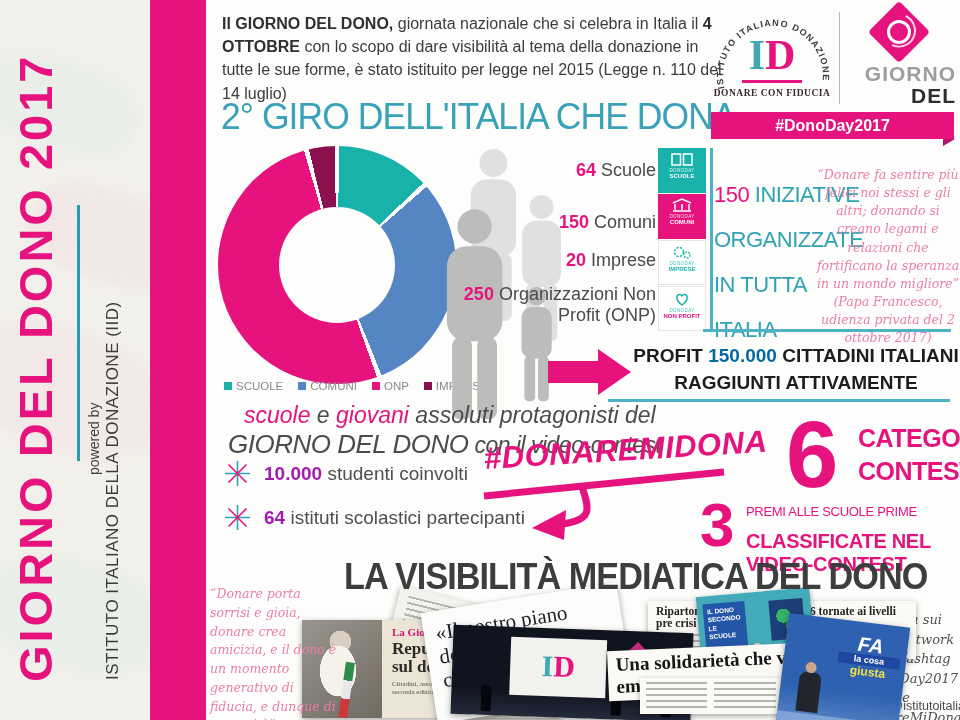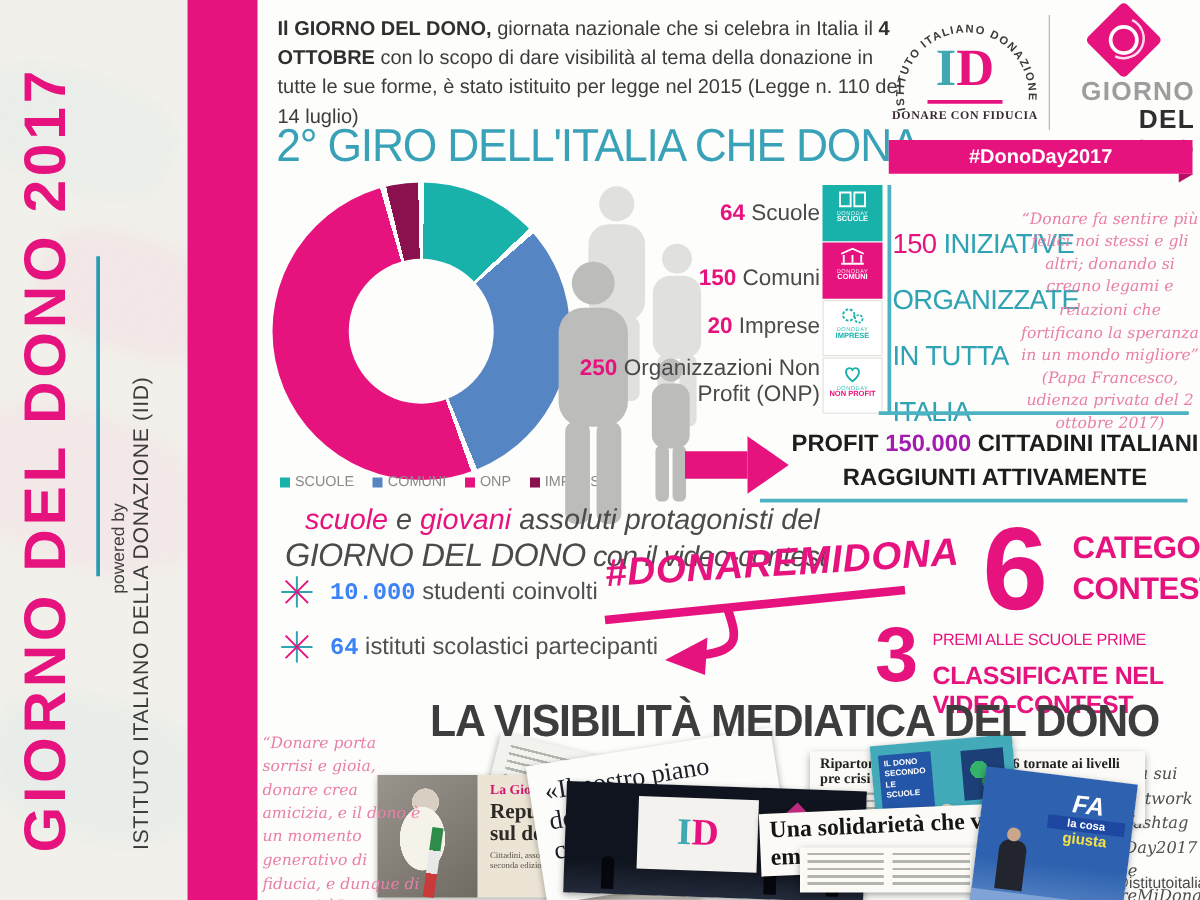--- a/index.html
+++ b/index.html
@@ -82,40 +82,40 @@
   #papa-quote { left:608px; top:166px; width:148px; text-align:center; font-family:"DejaVu Serif",serif; font-style:italic; font-size:12.5px; line-height:1.45; color:#e97fa9; }
 
   .teal-hr { height:3px; background:#4db3c4; }
   #hr-a { left:497px; top:329px; width:248px; }
   #hr-b { left:402px; top:399px; width:342px; }
 
   
   #big-arrow-body { left:342px; top:361px; width:50px; height:22px; background:#e6137f; }
   #big-arrow-head { left:392px; top:349px; width:0; height:0; border-top:23px solid transparent; border-bottom:23px solid transparent; border-left:33px solid #e6137f; }
   #circa { left:424px; top:343px; width:332px; text-align:center; font-size:19px; font-weight:700; color:#1d1d1d; line-height:1.4; }
-  #circa b { color:#a21caf; }
+  #circa b { color:#0369a1; }
 
   
   #protagonists { left:22px; top:402px; font-style:italic; color:#4b4b4b; }
   #protagonists .l1 { font-size:23px;margin-left:16px; }
   #protagonists .l2 { font-size:26px; letter-spacing:-.5px; }
   #protagonists .hl { color:#e6137f; }
 
   
   #donaremidona { left:278px; top:441px; font-size:31px; font-weight:800; font-style:italic; color:#e6137f; transform:rotate(-3.5deg); transform-origin:left center; letter-spacing:.5px; white-space:nowrap; }
   #hashtag-arrow { left:268px; top:462px; }
 
   
   #cat-num { left:580px; top:408px; font-size:94px; font-weight:600; color:#e6137f; line-height:1; }
   #cat-l1 { left:652px; top:424px; font-size:25px; font-weight:700; color:#e6137f; letter-spacing:-.5px; }
   #cat-l2 { left:652px; top:457px; font-size:25px; font-weight:700; color:#e6137f; letter-spacing:-.5px; }
 
   
   .bullet { left:18px; display:flex; align-items:center; gap:13px; font-size:19px; color:#4f4f4f; }
-  .bullet b { color:#3b82f6;font-family:Liberation Mono, monospace; }
+  .bullet b { color:#a21caf; }
   #bullet-0 { top:460px; } #bullet-1 { top:504px; } #bullet-2 { top:547px; }
 
   
   #premi-num { left:494px; top:494px; font-size:62px; font-weight:600; color:#e6137f; line-height:1; }
   #premi-l1 { left:540px; top:504px; font-size:13px; font-weight:400; color:#e6137f; letter-spacing:-.3px; }
   #premi-l2 { left:540px; top:530px; font-size:20px; font-weight:700; color:#e6137f; letter-spacing:-.3px; }
 
   
   #media-title { left:138px; top:556px; font-size:36px; font-weight:800; color:#3d3d3d; letter-spacing:-1px; transform:scaleX(.95); transform-origin:left; white-space:nowrap; z-index:9; }
   #mattarella-quote { left:4px; top:585px; width:130px; font-family:"DejaVu Serif",serif; font-style:italic; font-size:12.5px; line-height:1.5; color:#e97fa9; z-index:3; }

